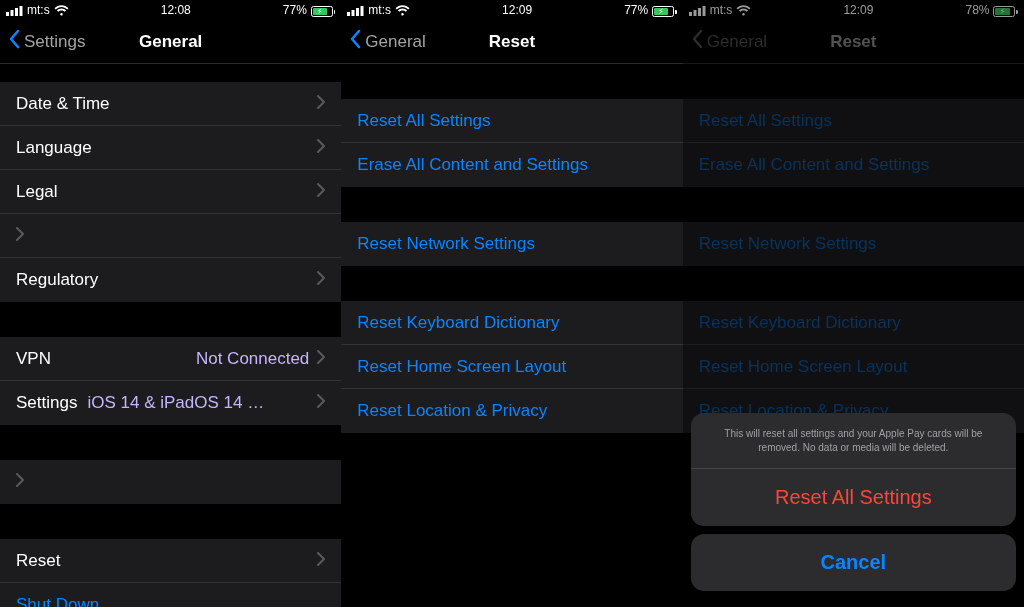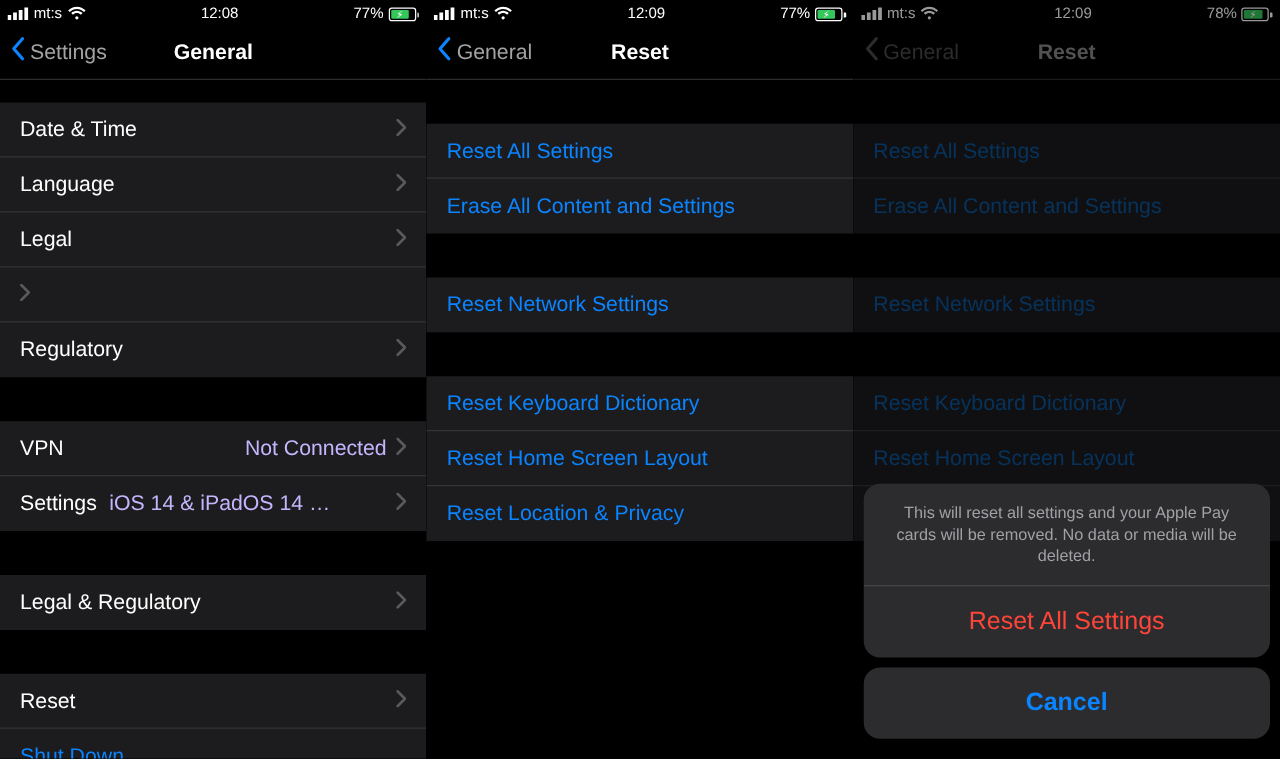--- a/index.html
+++ b/index.html
@@ -141,21 +141,21 @@
     }
     .sheet-group {
       background: #2c2c2e;
       border-radius: 13px;
       overflow: hidden;
       margin-bottom: 8px;
     }
     .sheet-message {
       padding: 14px 16px;
       color: #a0a0a5;
-      font-size: 13px;
+      font-size: 10px;
       text-align: center;
       line-height: 1.35;
       border-bottom: 0.5px solid #444;
     }
     .sheet-button {
       padding: 17px;
       text-align: center;
       font-size: 20px;
       cursor: pointer;
     }
@@ -262,21 +262,20 @@
             <span class="row-value" style="margin-left:10px">iOS 14 &amp; iPadOS 14 Beta Softwar...</span>
           </div>
           <span class="chevron-right"><svg width="8" height="14" viewBox="0 0 8 14">
               <path d="M1 1l6 6-6 6" stroke="#5a5a5e" stroke-width="2" fill="none" stroke-linecap="round" stroke-linejoin="round"></path>
             </svg></span>
         </div>
     </div>
     <div class="spacer"></div>
     <div class="group">
       <div class="row">
-          <span class="row-label">Legal &amp; Regulatory</span>
           <span class="chevron-right"><svg width="8" height="14" viewBox="0 0 8 14">
               <path d="M1 1l6 6-6 6" stroke="#5a5a5e" stroke-width="2" fill="none" stroke-linecap="round" stroke-linejoin="round"></path>
             </svg></span>
         </div>
     </div>
     <div class="spacer"></div>
     <div class="group">
       <div class="row">
           <span class="row-label">Reset</span>
           <span class="chevron-right"><svg width="8" height="14" viewBox="0 0 8 14">

